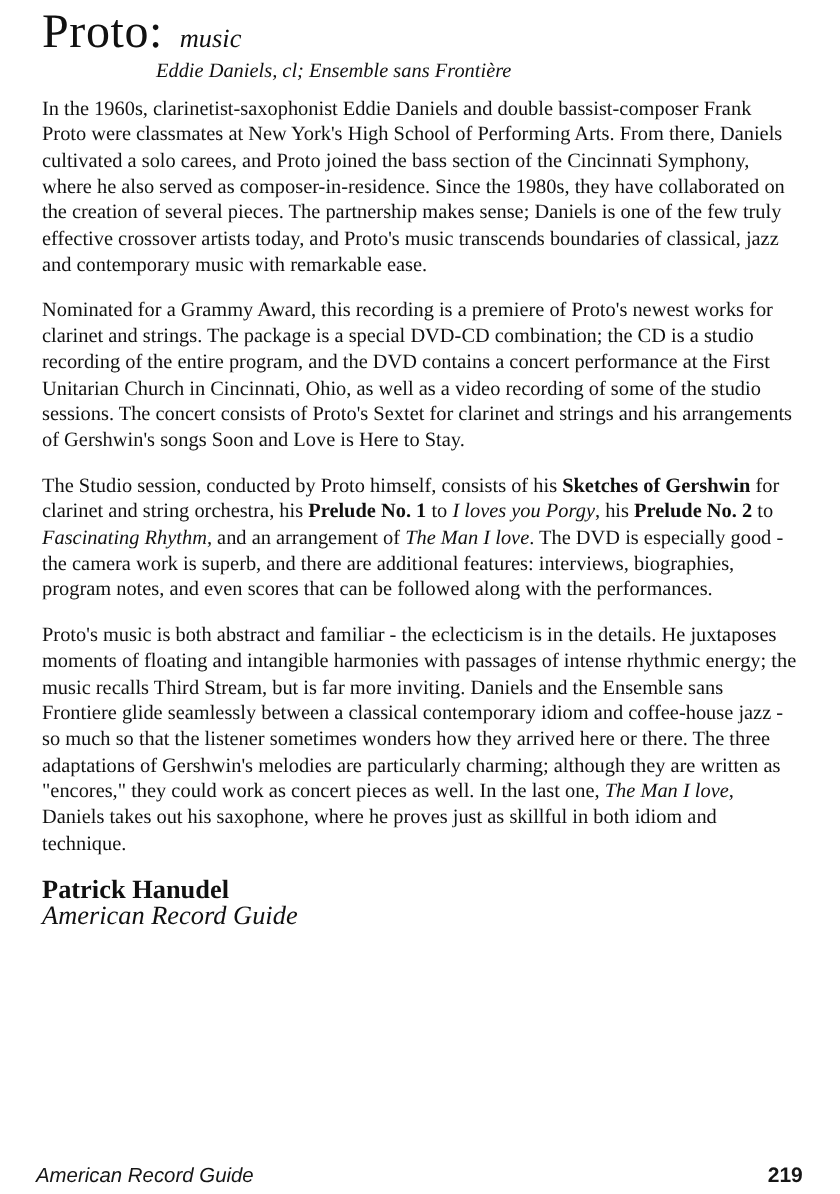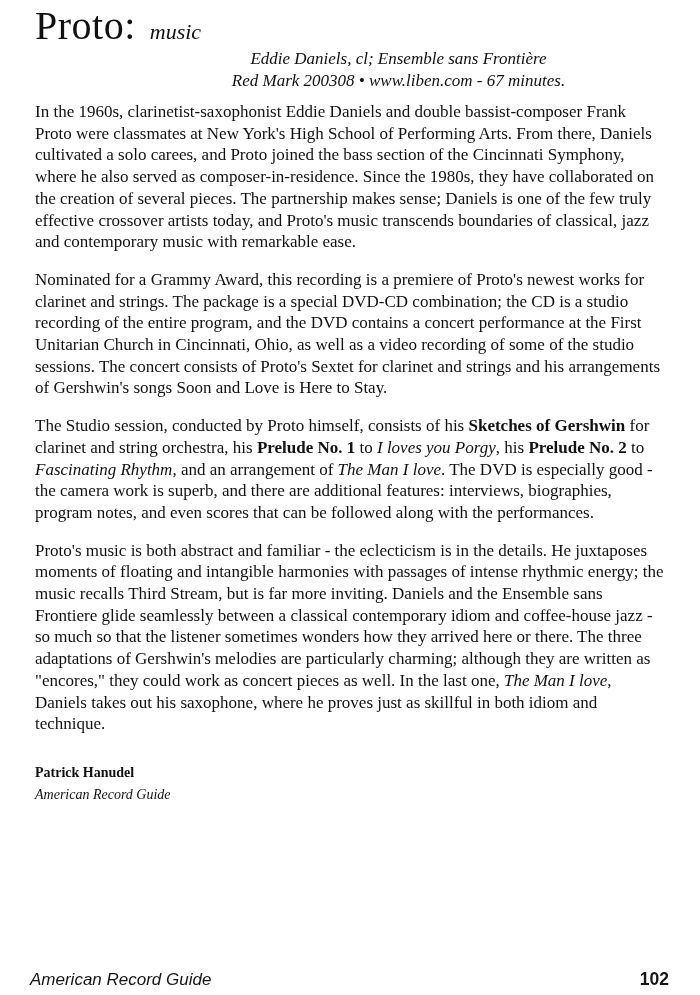--- a/index.html
+++ b/index.html
@@ -24,36 +24,35 @@
     letter-spacing: 0.5px;
   }
   .genre { font-size: 22px; font-style: italic; text-align: right; }
 
   .credits {
     margin-left: 95px;
     margin-top: 1px;
     font-style: italic;
     font-size: 17px;
     line-height: 21.5px;
-    text-align: center;
   }
 
   .review p {
     width: 630px;
     margin: 16px 0 0 0;
     font-size: 17px;
     line-height: 21.7px;
     text-align: left;
   }
   .review p.first { margin-top: 10px; }
   .seg-n { font-style: normal; font-weight: normal; }
   .seg-b { font-weight: bold; }
   .seg-i { font-style: italic; }
 
-  .byline { margin-top: 27px; font-size: 14px; line-height: 21.7px; }
+  .byline { margin-top: 17px; font-size: 22px; line-height: 21.7px; }
   .reviewer { font-weight: bold; }
   .byline-publication { font-style: italic; }
 
   .page-footer {
     position: absolute;
     left: 0; right: 0; bottom: 5px;
     display: flex;
     justify-content: space-between;
     align-items: baseline;
     padding: 0 31px 0 30px;
@@ -68,35 +67,34 @@
 <div class="page">
   <div class="content">
 
     <header>
       <div class="title-row">
         <h1 class="album-title">Proto:</h1>
         <span class="genre">music</span>
       </div>
       <div class="credits">
         <div>Eddie Daniels, cl; Ensemble sans Frontière</div>
-        <div>Red Mark 200308 • www.liben.com - 67 minutes.</div>
       </div>
     </header>
 
     <main class="review">
       <p class="first"><span class="seg-n">In the 1960s, clarinetist-saxophonist Eddie Daniels and double bassist-composer Frank Proto were classmates at New York's High School of Performing Arts. From there, Daniels cultivated a solo carees, and Proto joined the bass section of the Cincinnati Symphony, where he also served as composer-in-residence. Since the 1980s, they have collaborated on the creation of several pieces. The partnership makes sense; Daniels is one of the few truly effective crossover artists today, and Proto's music transcends boundaries of classical, jazz and contemporary music with remarkable ease.</span></p>
       <p><span class="seg-n">Nominated for a Grammy Award, this recording is a premiere of Proto's newest works for clarinet and strings. The package is a special DVD-CD combination; the CD is a studio recording of the entire program, and the DVD contains a concert performance at the First Unitarian Church in Cincinnati, Ohio, as well as a video recording of some of the studio sessions. The concert consists of Proto's Sextet for clarinet and strings and his arrangements of Gershwin's songs Soon and Love is Here to Stay.</span></p>
       <p><span class="seg-n">The Studio session, conducted by Proto himself, consists of his </span><span class="seg-b">Sketches of Gershwin</span><span class="seg-n"> for clarinet and string orchestra, his </span><span class="seg-b">Prelude No. 1</span><span class="seg-n"> to </span><span class="seg-i">I loves you Porgy</span><span class="seg-n">, his </span><span class="seg-b">Prelude No. 2</span><span class="seg-n"> to </span><span class="seg-i">Fascinating Rhythm</span><span class="seg-n">, and an arrangement of </span><span class="seg-i">The Man I love</span><span class="seg-n">. The DVD is especially good - the camera work is superb, and there are additional features: interviews, biographies, program notes, and even scores that can be followed along with the performances.</span></p>
       <p><span class="seg-n">Proto's music is both abstract and familiar - the eclecticism is in the details. He juxtaposes moments of floating and intangible harmonies with passages of intense rhythmic energy; the music recalls Third Stream, but is far more inviting. Daniels and the Ensemble sans Frontiere glide seamlessly between a classical contemporary idiom and coffee-house jazz - so much so that the listener sometimes wonders how they arrived here or there. The three adaptations of Gershwin's melodies are particularly charming; although they are written as "encores," they could work as concert pieces as well. In the last one, </span><span class="seg-i">The Man I love</span><span class="seg-n">, Daniels takes out his saxophone, where he proves just as skillful in both idiom and technique.</span></p>
 
       <div class="byline">
         <div class="reviewer">Patrick Hanudel</div>
         <div class="byline-publication">American Record Guide</div>
       </div>
     </main>
 
   </div>
 
   <footer class="page-footer">
     <span class="footer-publication">American Record Guide</span>
-    <span class="footer-page-number">102</span>
+    <span class="footer-page-number">219</span>
   </footer>
 </div>
 
 </body></html>

